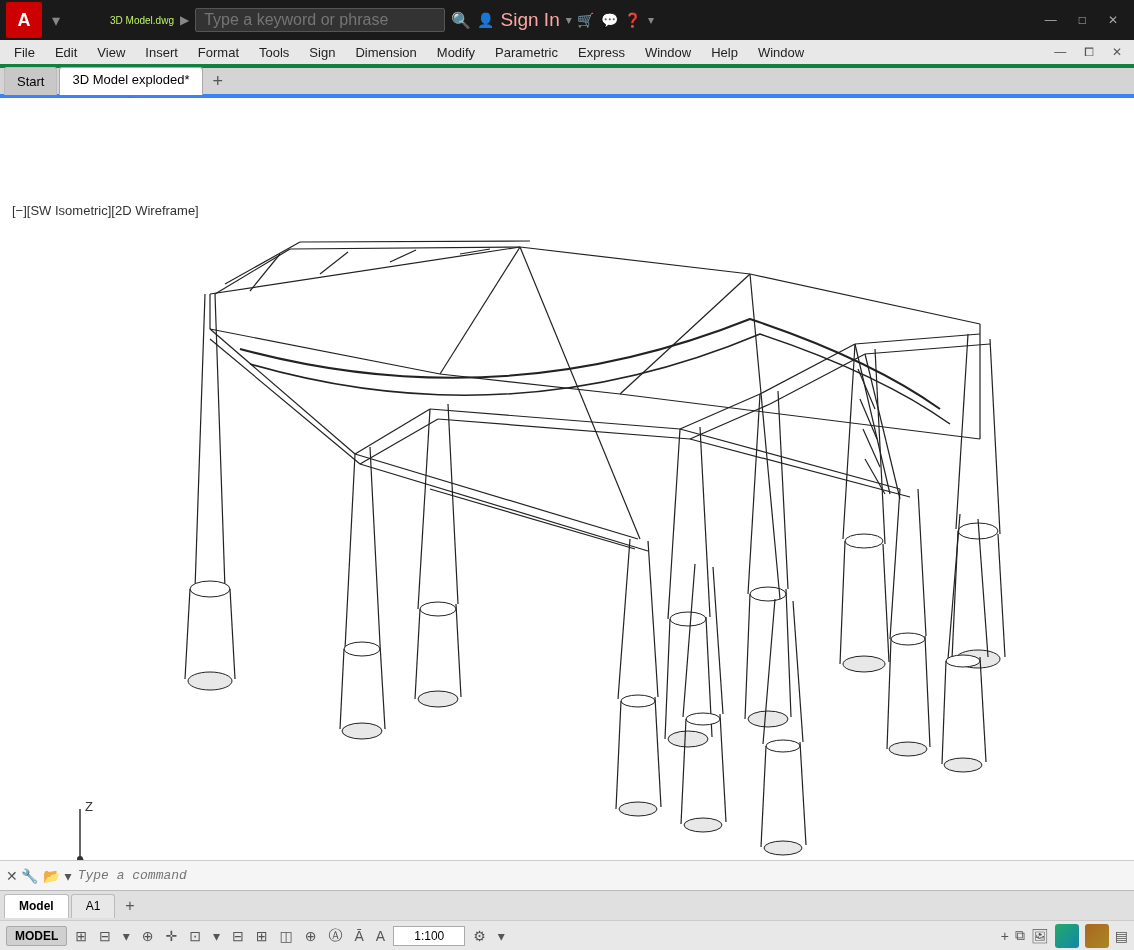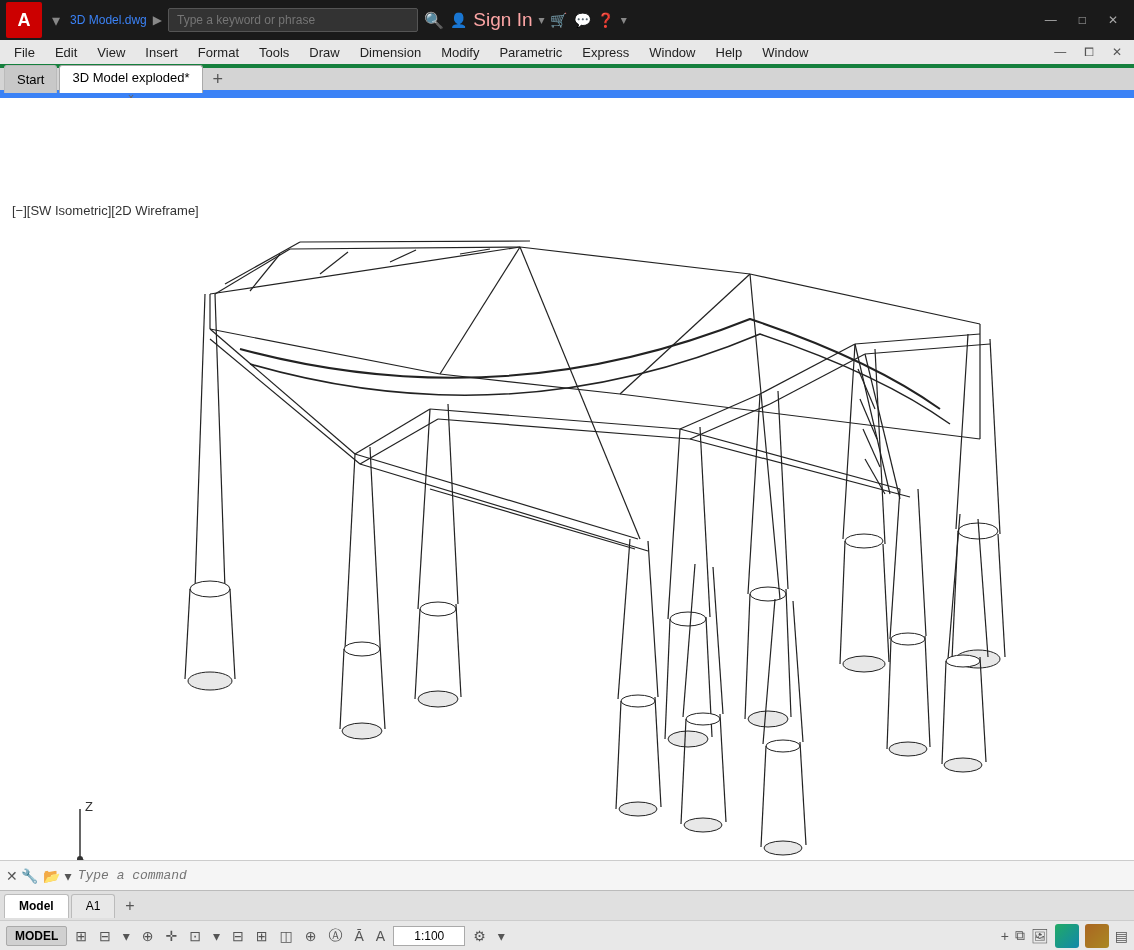--- a/index.html
+++ b/index.html
@@ -7,42 +7,42 @@
 
     
     #titlebar {
       display: flex; align-items: center; background: #1a1a1a; height: 40px; padding: 0 6px; gap: 6px;
     }
     #autocad-logo {
       width: 36px; height: 36px; background: #c00; display: flex; align-items: center; justify-content: center;
       font-weight: bold; font-size: 18px; color: white; border-radius: 2px; flex-shrink: 0;
     }
     #title-dropdown { color: #888; font-size: 16px; cursor: pointer; padding: 2px 4px; }
-    #title-filename { color: #3b82f6; font-size: 12px; flex-shrink: 0; }
+    #title-filename { color: #bef264; font-size: 10px; flex-shrink: 0; margin-left: 40px; }
     #title-arrow { color: #888; font-size: 12px; flex-shrink: 0; }
     #search-box {
       flex: 1; max-width: 250px; height: 24px; background: #333; border: 1px solid #555;
-      color: #aaa; padding: 0 8px; font-size: 12px; border-radius: 2px; outline: none;
+      color: #aaa; padding: 0 8px; font-size: 16px; border-radius: 2px; outline: none;
     }
     #title-spacer { flex: 1; }
     #window-controls { display: flex; gap: 2px; }
     #window-controls span { color: #aaa; cursor: pointer; padding: 4px 10px; font-size: 12px; }
 
     
     #menubar {
       display: flex; align-items: center; background: #e8e8e8; height: 28px; border-bottom: 4px solid #15803d;
       padding: 4px 4px;
     }
     #menubar span { padding: 4px 10px; cursor: pointer; font-size: 13px; color: #222; }
     #window-controls-2 { margin-left: auto; display: flex; gap: 2px; }
     #window-controls-2 span { color: #555; cursor: pointer; padding: 2px 8px; font-size: 12px; }
 
     
     #tabbar {
-      display: flex; align-items: center; background: #d4d4d4; height: 30px; border-bottom: 8px solid #3b82f6; padding-left: 4px;
+      display: flex; align-items: center; background: #d4d4d4; height: 30px; border-bottom: 4px solid #3b82f6; padding-left: 4px;
     }
     .tab {
       display: flex; align-items: center; padding: 4px 12px; cursor: pointer; font-size: 13px;
       background: #c8c8c8; border: 1px solid #bbb; border-bottom: none; margin-right: 2px; border-radius: 3px 3px 0 0;
       height: 28px; gap: 6px;
     }
     .tab.active { background: white; border-color: #aaa; font-weight: 500; flex-direction: column; }
     .tab-close { color: #666; font-size: 11px; cursor: pointer; }
     .tab-add { background: none; border: none; color: #555; font-size: 18px; cursor: pointer; padding: 0 8px; }
 
@@ -126,21 +126,21 @@
     </div>
   </div>
 
   <div id="menubar">
     <span>File</span>
     <span>Edit</span>
     <span>View</span>
     <span>Insert</span>
     <span>Format</span>
     <span>Tools</span>
-    <span>Draw</span>
+    <span>Sign</span>
     <span>Dimension</span>
     <span>Modify</span>
     <span>Parametric</span>
     <span>Express</span>
     <span>Window</span>
     <span>Help</span>
     <span>Window</span>
     <div id="window-controls-2">
       <span>—</span>
       <span>⧠</span>

